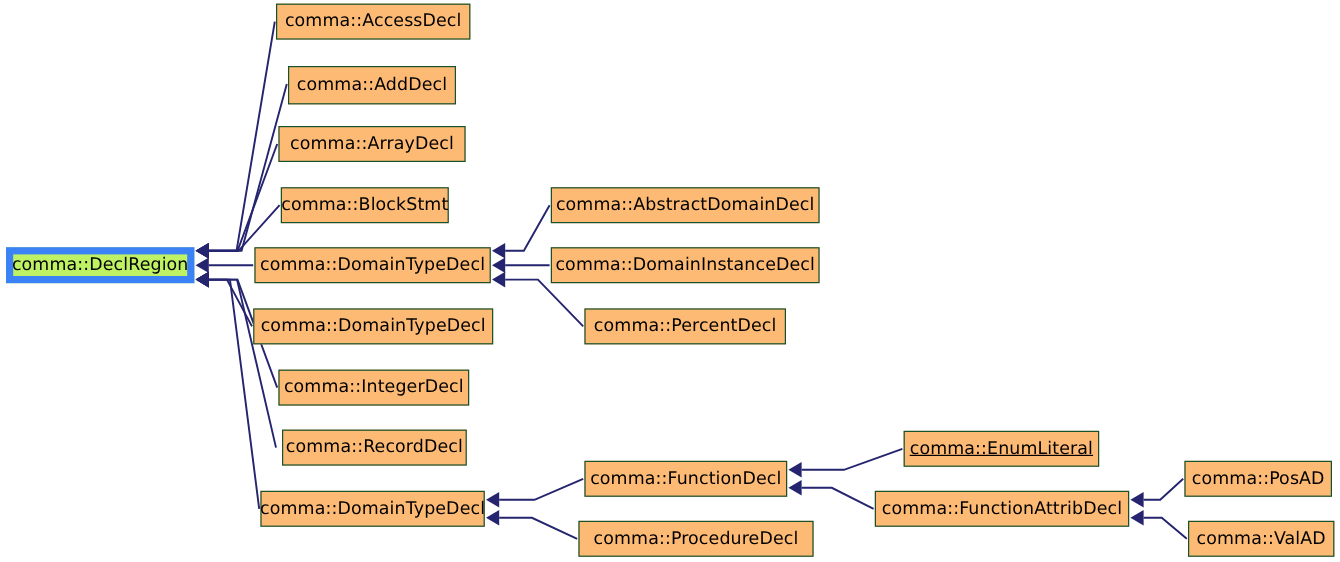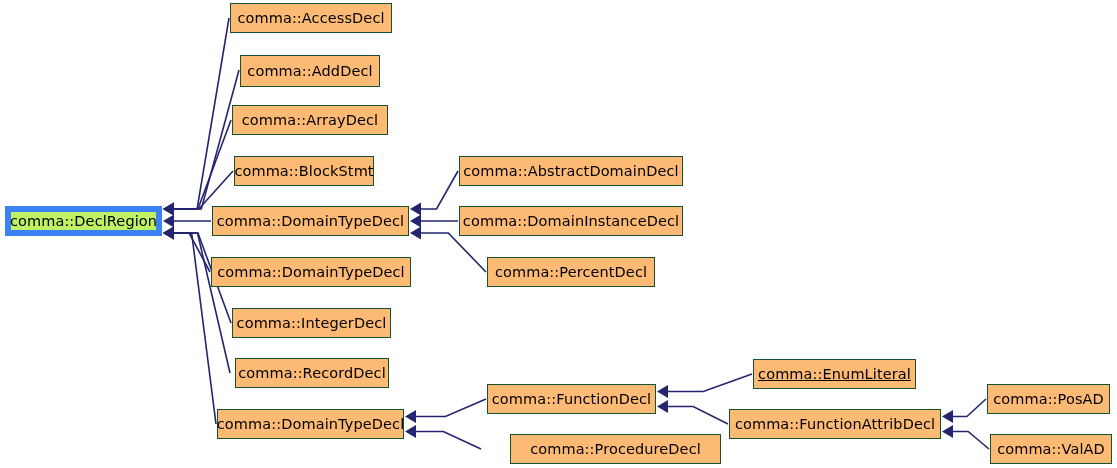--- a/index.html
+++ b/index.html
@@ -162,21 +162,21 @@
       </div>
       <div class="node" style="left: 459px; top: 206px; width: 224px; height: 30px;">
         <span class="label">comma::DomainInstanceDecl</span>
       </div>
       <div class="node" style="left: 487px; top: 257px; width: 168px; height: 30px;">
         <span class="label">comma::PercentDecl</span>
       </div>
       <div class="node" style="left: 487px; top: 384px; width: 169px; height: 30px;">
         <span class="label">comma::FunctionDecl</span>
       </div>
-      <div class="node" style="left: 510px; top: 434px; width: 211px; height: 30px;">
+      <div class="node" style="left: 482px; top: 434px; width: 196px; height: 30px;">
         <span class="label">comma::ProcedureDecl</span>
       </div>
       <div class="node" style="left: 753px; top: 359px; width: 163px; height: 30px; text-decoration: underline;">
         <span class="label">comma::EnumLiteral</span>
       </div>
       <div class="node" style="left: 729px; top: 409px; width: 212px; height: 30px;">
         <span class="label">comma::FunctionAttribDecl</span>
       </div>
       <div class="node" style="left: 987px; top: 384px; width: 123px; height: 30px;">
         <span class="label">comma::PosAD</span>

